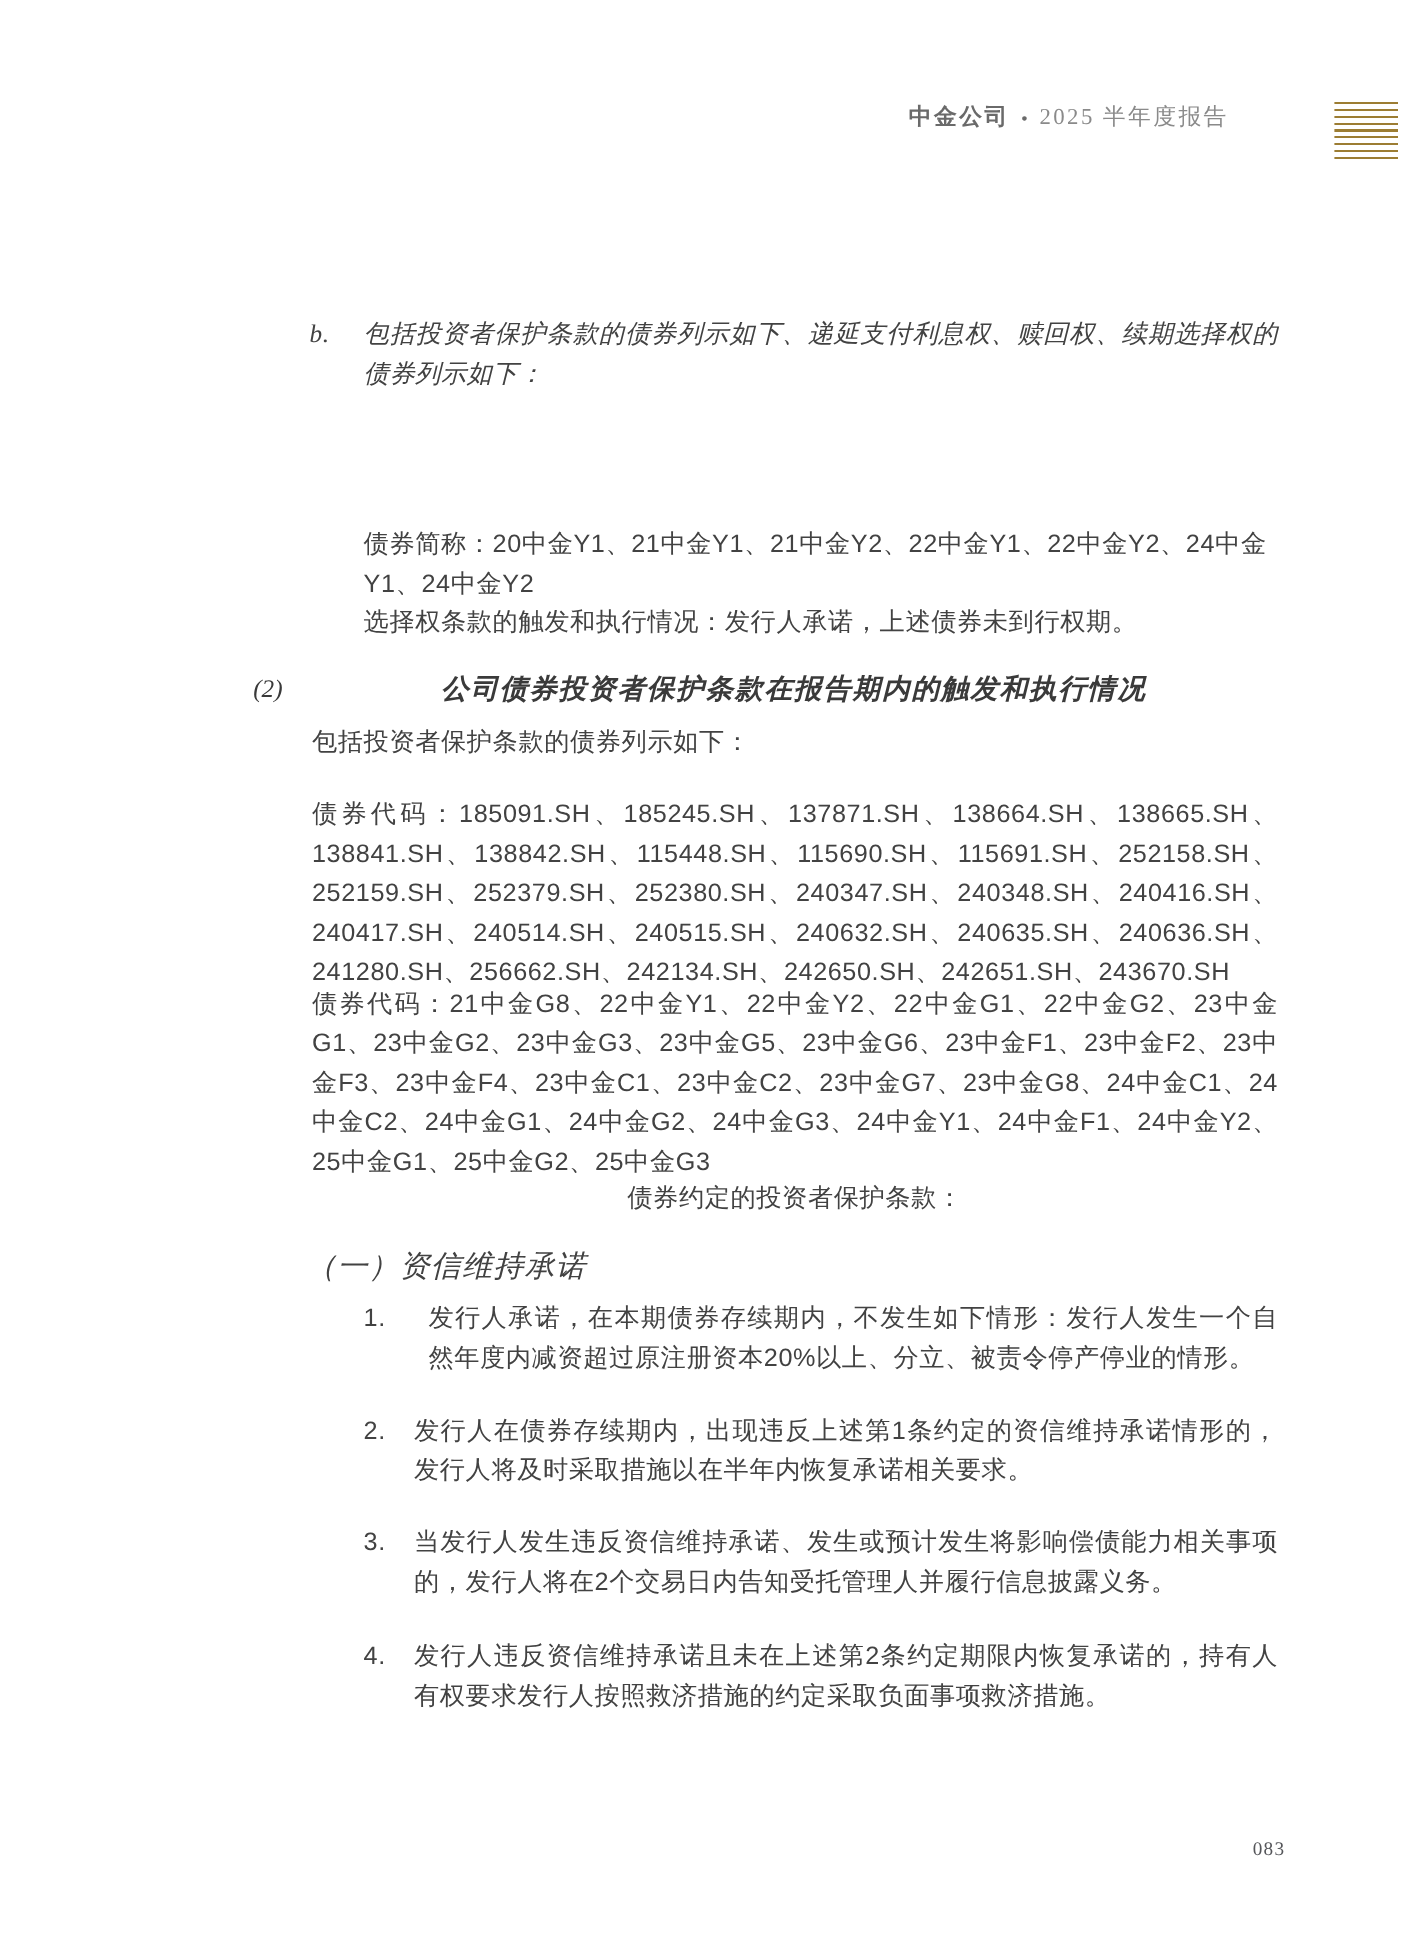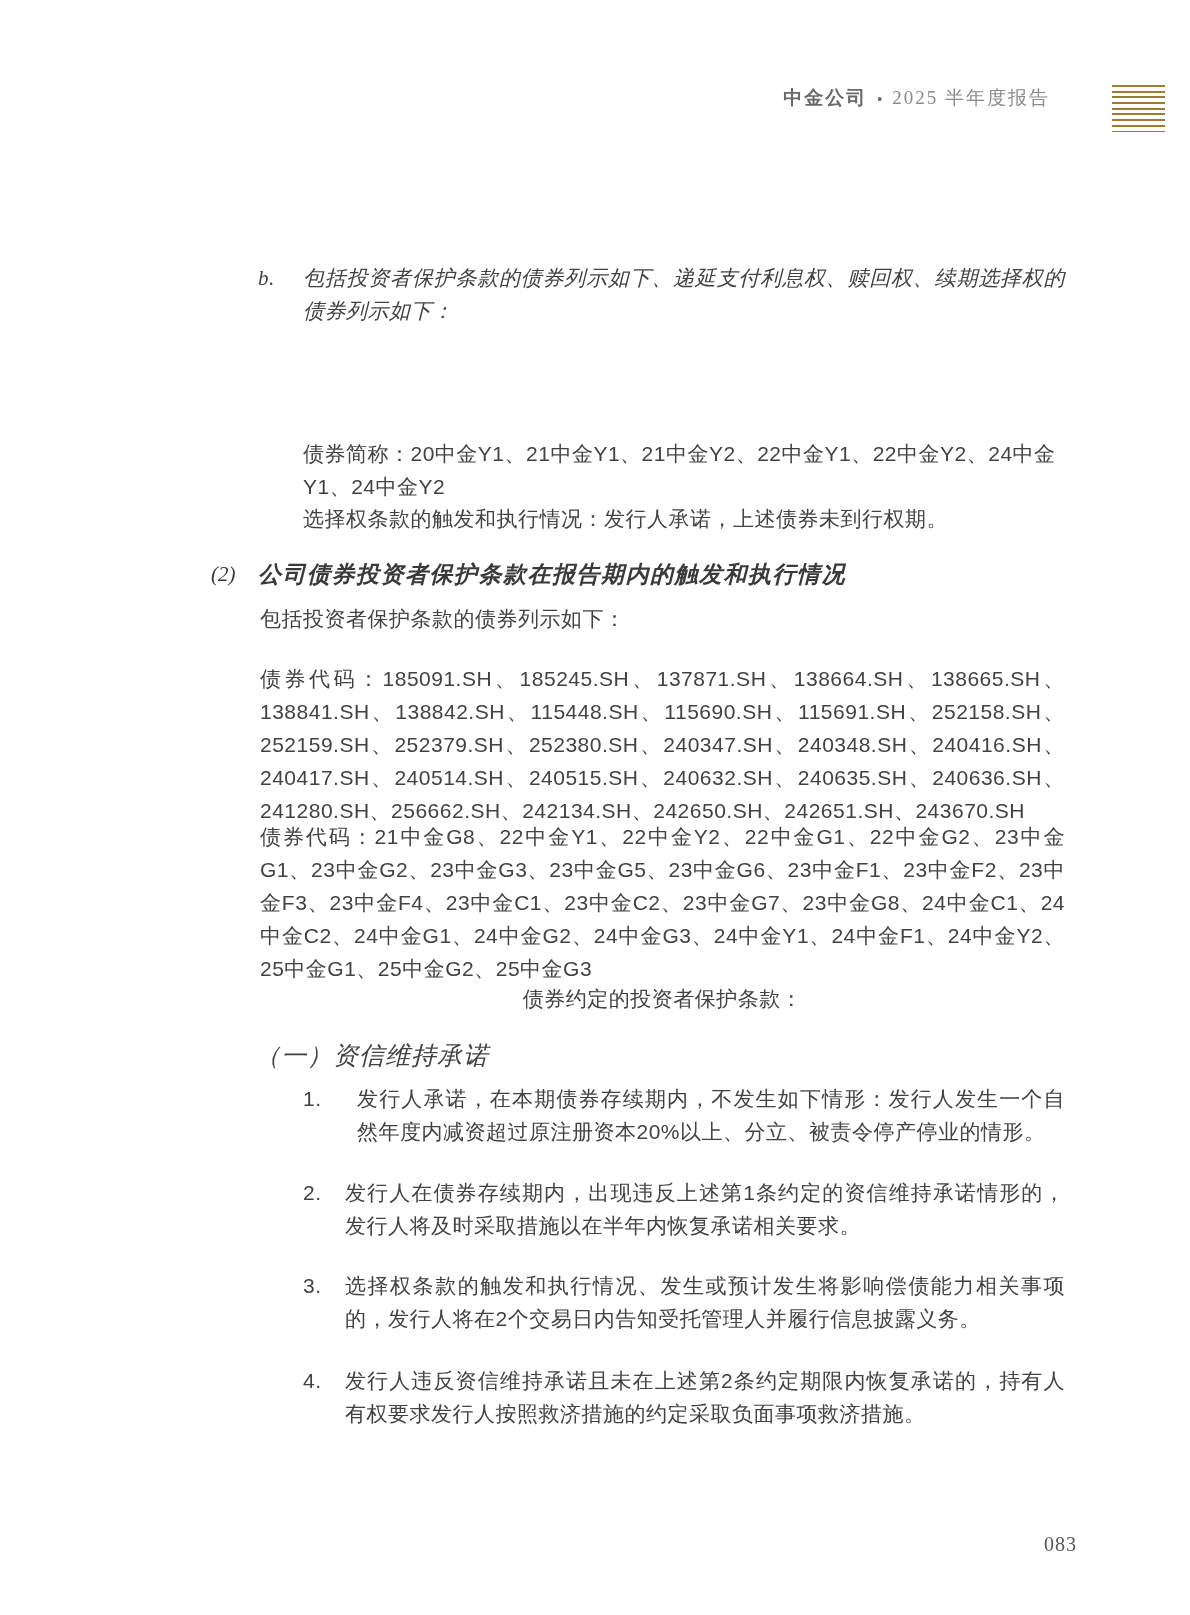--- a/index.html
+++ b/index.html
@@ -28,21 +28,21 @@
     left: 0;
     right: 25px;
     display: flex;
     justify-content: flex-end;
     align-items: flex-start;
   }
   .header-text {
     display: flex;
     align-items: baseline;
     gap: 10px;
-    margin-right: 62px;
+    margin-right: 88px;
     margin-top: 2px;
     font-size: 19px;
     letter-spacing: 2px;
     line-height: 22px;
     white-space: nowrap;
   }
   .company-name {
     color: var(--header-text);
     font-weight: 600;
   }
@@ -105,21 +105,21 @@
     font-size: 25px;
     letter-spacing: 1px;
   }
 
   
   .page-number {
     position: absolute;
     top: 1533px;
     left: 1044px;
     font-family: "Liberation Serif", serif;
-    font-size: 20px;
+    font-size: 16px;
     color: #55565a;
     letter-spacing: 1px;
   }
 </style>
 </head>
 <body>
 
 <div class="page">
 
   <div class="header">
@@ -136,21 +136,21 @@
     <span style="flex:1; text-align:justify;">包括投资者保护条款的债券列示如下、递延支付利息权、赎回权、续期选择权的债券列示如下：</span>
   </div>
 
 
   <div class="para" style="top:437px; left:303px; width:762px; text-align:left;">债券简称：20中金Y1、21中金Y1、21中金Y2、22中金Y1、22中金Y2、24中金Y1、24中金Y2</div>
 
   <div class="para" style="top:502px; left:303px; width:762px; text-align:left;">选择权条款的触发和执行情况：发行人承诺，上述债券未到行权期。</div>
 
   <div class="para flex-item heading-2" style="top:558px; left:211px; width:854px;">
     <span class="marker" style="width:47px;">(2)</span>
-    <span style="flex:1; text-align:left;">公司债券投资者保护条款在报告期内的触发和执行情况</span>
+    <span style="flex:1; text-align:center;">公司债券投资者保护条款在报告期内的触发和执行情况</span>
   </div>
 
   <div class="para" style="top:602px; left:260px; width:805px; text-align:left;">包括投资者保护条款的债券列示如下：</div>
 
   <div class="para" style="top:662px; left:260px; width:805px;">债券代码：185091.SH、185245.SH、137871.SH、138664.SH、138665.SH、138841.SH、138842.SH、115448.SH、115690.SH、115691.SH、252158.SH、252159.SH、252379.SH、252380.SH、240347.SH、240348.SH、240416.SH、240417.SH、240514.SH、240515.SH、240632.SH、240635.SH、240636.SH、241280.SH、256662.SH、242134.SH、242650.SH、242651.SH、243670.SH</div>
 
   <div class="para" style="top:820px; left:260px; width:805px;">债券代码：21中金G8、22中金Y1、22中金Y2、22中金G1、22中金G2、23中金G1、23中金G2、23中金G3、23中金G5、23中金G6、23中金F1、23中金F2、23中金F3、23中金F4、23中金C1、23中金C2、23中金G7、23中金G8、24中金C1、24中金C2、24中金G1、24中金G2、24中金G3、24中金Y1、24中金F1、24中金Y2、25中金G1、25中金G2、25中金G3</div>
 
   <div class="para" style="top:982px; left:260px; width:805px; text-align:center;">债券约定的投资者保护条款：</div>
 
@@ -161,21 +161,21 @@
     <span style="flex:1; text-align:justify;margin-left:12px;">发行人承诺，在本期债券存续期内，不发生如下情形：发行人发生一个自然年度内减资超过原注册资本20%以上、分立、被责令停产停业的情形。</span>
   </div>
 
   <div class="para flex-item" style="top:1176px; left:303px; width:762px;">
     <span class="marker" style="width:42px;">2.</span>
     <span style="flex:1; text-align:justify;">发行人在债券存续期内，出现违反上述第1条约定的资信维持承诺情形的，发行人将及时采取措施以在半年内恢复承诺相关要求。</span>
   </div>
 
   <div class="para flex-item" style="top:1269px; left:303px; width:762px;">
     <span class="marker" style="width:42px;">3.</span>
-    <span style="flex:1; text-align:justify;">选择权条款的触发和执行情况、发生或预计发生将影响偿债能力相关事项的，发行人将在2个交易日内告知受托管理人并履行信息披露义务。</span>
+    <span style="flex:1; text-align:justify;">当发行人发生违反资信维持承诺、发生或预计发生将影响偿债能力相关事项的，发行人将在2个交易日内告知受托管理人并履行信息披露义务。</span>
   </div>
 
   <div class="para flex-item" style="top:1364px; left:303px; width:762px;">
     <span class="marker" style="width:42px;">4.</span>
     <span style="flex:1; text-align:justify;">发行人违反资信维持承诺且未在上述第2条约定期限内恢复承诺的，持有人有权要求发行人按照救济措施的约定采取负面事项救济措施。</span>
   </div>
 
   <div class="page-number">083</div>
 
 </div>

